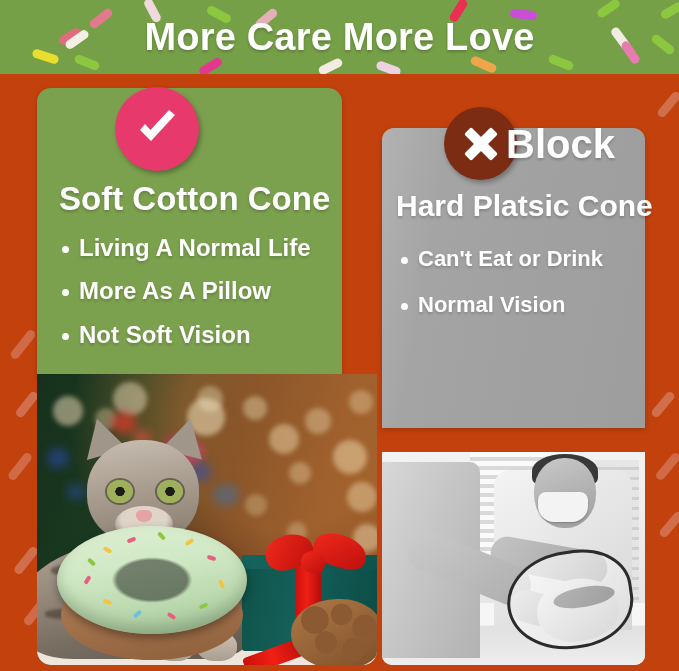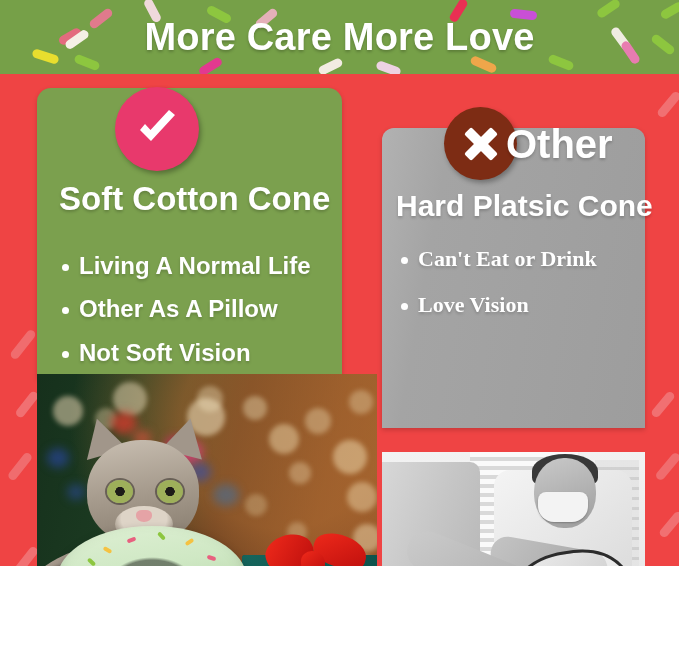--- a/index.html
+++ b/index.html
@@ -3,21 +3,21 @@
 <meta charset="utf-8">
 <style>
   html,body{margin:0;padding:0;}
   body{
     width:679px;height:671px;
     background:#ffffff;
     font-family:"Liberation Sans", sans-serif;
     overflow:hidden;
     position:relative;
   }
-  #stage{position:relative;width:679px;height:566px;overflow:hidden;background:#ef4444;}
+  #stage{position:relative;width:679px;height:671px;overflow:hidden;background:#c2410c;}
 
   
   .bgsprinkle{position:absolute;border-radius:20px;opacity:.30;}
 
   
   #header{
     position:absolute;left:0;top:0;width:679px;height:74px;
     background:#76a048;overflow:hidden;
   }
   #header-title{
@@ -75,24 +75,24 @@
     color:#ffffff;font-weight:bold;
     text-shadow:0 2px 3px rgba(0,0,0,.18);
     position:relative;
   }
   ul.bullets li .dot{
     position:absolute;left:0;top:.46em;width:7px;height:7px;border-radius:50%;
     background:#ffffff;
   }
   ul.bullets li .txt{display:block;padding-left:17px;}
 
-  #bullets-our{left:62px;top:253px;width:290px;}
+  #bullets-our{left:62px;top:235px;width:290px;}
   #bullets-our li{font-size:24px;margin-bottom:18px;line-height:1.06;}
 
-  #bullets-other{left:401px;top:247px;width:250px;font-family:Liberation Serif, serif;}
+  #bullets-other{left:401px;top:247px;width:250px;}
   #bullets-other li{font-size:22px;margin-bottom:21px;line-height:1.13;}
 
   
   .photo{
     position:absolute;overflow:hidden;
     border-radius:0 0 14px 14px;
     z-index:4;
   }
   #photo-our{left:37px;top:374px;width:340px;height:291px;background:#2a1f18;}
   #photo-other{left:382px;top:452px;width:263px;height:213px;background:#e9e9e9;
@@ -319,46 +319,46 @@
       <path d="M9 27 L20 38 L44 12 L38 7 L19.5 27 L14 21 Z" fill="#ffffff"></path>
     </svg>
   </div>
   <div class="badge" id="badge-x">
     <svg width="46" height="46" viewBox="0 0 46 46" aria-hidden="true">
       <rect x="4" y="18" width="38" height="10" rx="2" fill="#ffffff" transform="rotate(45 23 23)"></rect>
       <rect x="4" y="18" width="38" height="10" rx="2" fill="#ffffff" transform="rotate(-45 23 23)"></rect>
     </svg>
   </div>
 
-  <div class="brand-title" id="title-other">Other</div>
+  <div class="brand-title" id="title-other">Block</div>
   <div class="sub-title" id="sub-other">Hard Platsic Cone</div>
   <div class="sub-title" id="sub-our">Soft Cotton Cone</div>
 
   <ul class="bullets" id="bullets-our">
       <li>
         <span class="dot"></span>
         <span class="txt">Living A Normal Life</span>
       </li>
       <li>
         <span class="dot"></span>
-        <span class="txt">Other As A Pillow</span>
+        <span class="txt">More As A Pillow</span>
       </li>
       <li>
         <span class="dot"></span>
         <span class="txt">Not Soft Vision</span>
       </li>
     </ul>
   <ul class="bullets" id="bullets-other">
       <li>
         <span class="dot"></span>
         <span class="txt">Can't Eat or Drink</span>
       </li>
       <li>
         <span class="dot"></span>
-        <span class="txt">Love Vision</span>
+        <span class="txt">Normal Vision</span>
       </li>
     </ul>
 
   <div class="photo" id="photo-our">
     <div id="scene-bg"></div>
     <div id="bokeh-layer">
         <div class="bokeh" style="left: 16px; top: 22px; width: 30px; height: 30px; background: rgba(232, 214, 178, 0.55);"></div>
         <div class="bokeh" style="left: 58px; top: 34px; width: 22px; height: 22px; background: rgba(220, 202, 164, 0.42);"></div>
         <div class="bokeh" style="left: 76px; top: 8px; width: 34px; height: 34px; background: rgba(236, 220, 186, 0.5);"></div>
         <div class="bokeh" style="left: 160px; top: 12px; width: 26px; height: 26px; background: rgba(226, 208, 170, 0.45);"></div>

